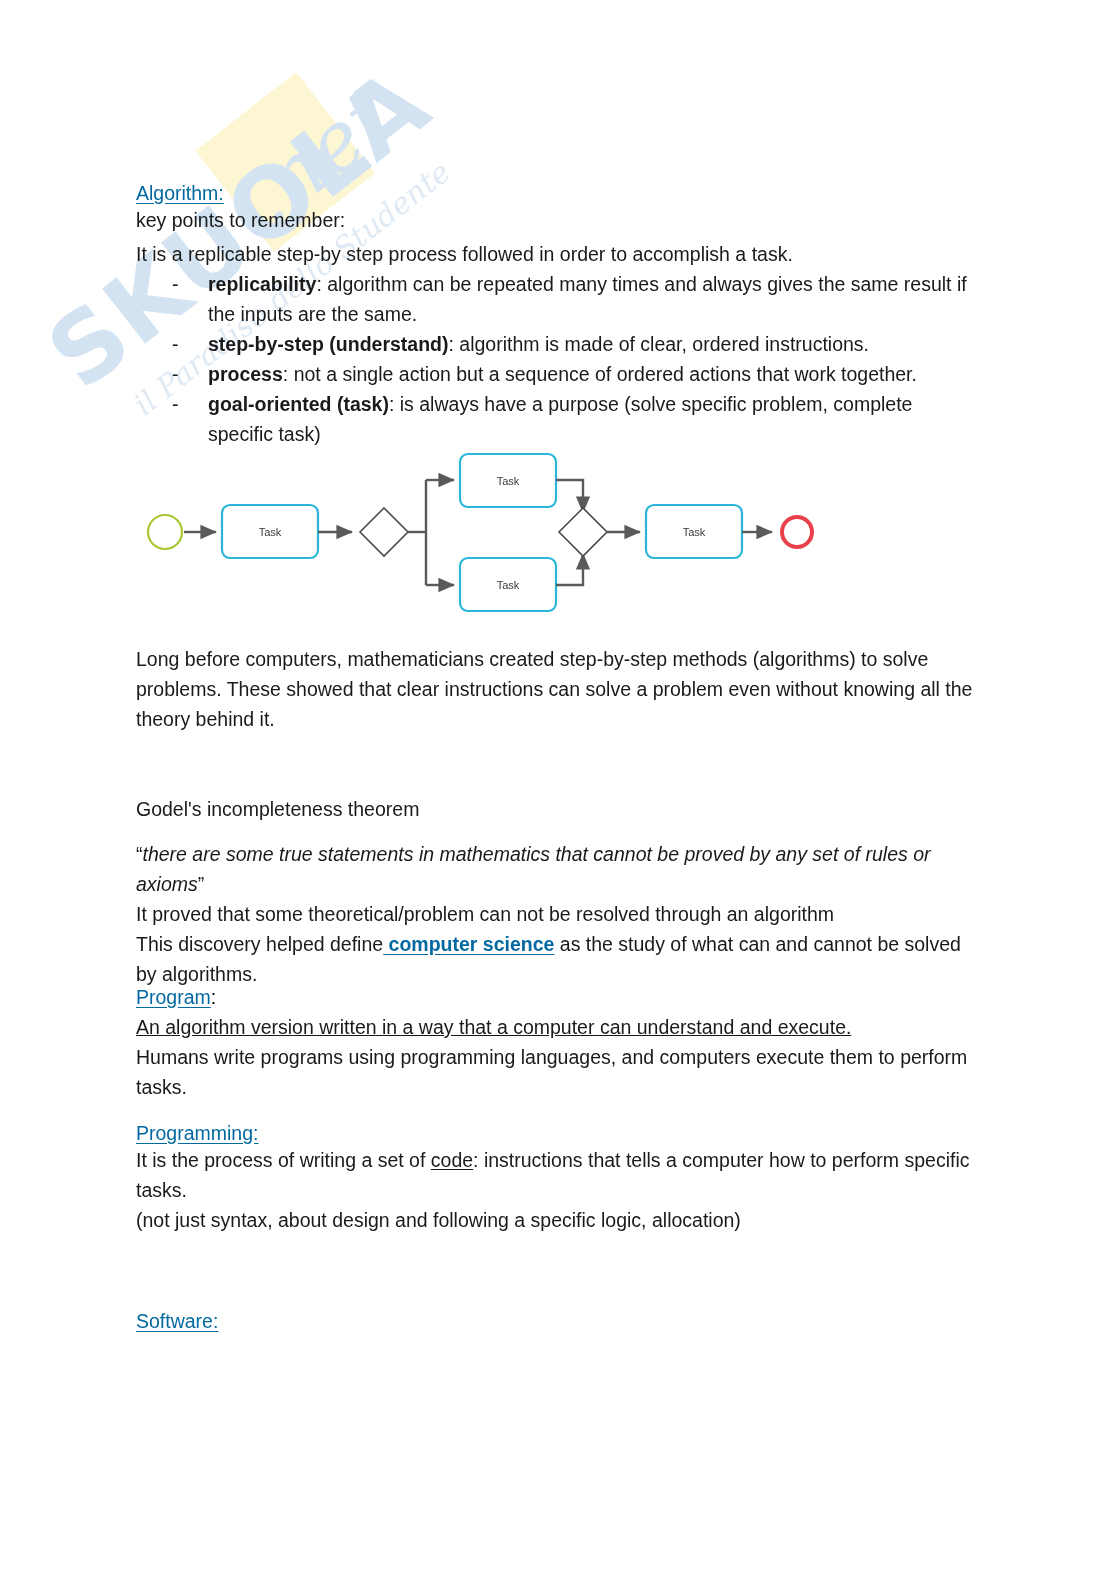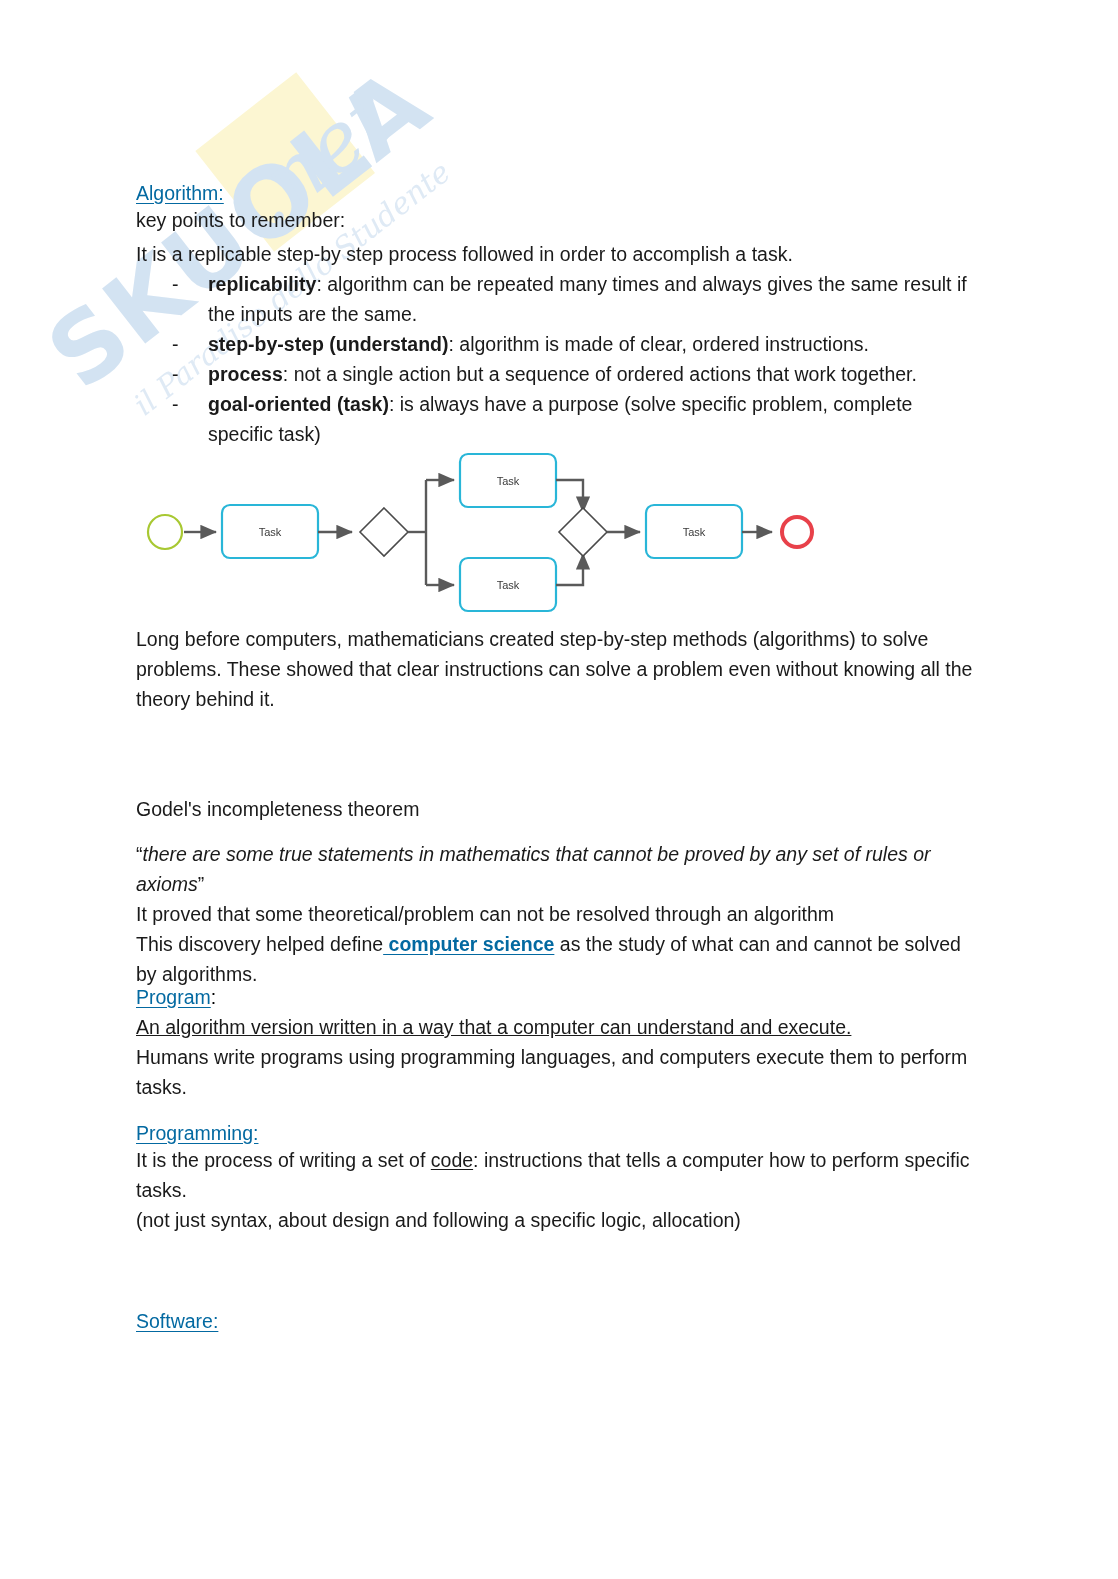--- a/index.html
+++ b/index.html
@@ -182,21 +182,21 @@
         </li>
         <li>
           <span class="dash">-</span><span class="bold">process</span><span>: not a single action but a sequence of ordered actions that work together.</span>
         </li>
         <li>
           <span class="dash">-</span><span class="bold">goal-oriented (task)</span><span>: is always have a purpose (solve specific problem, complete specific task)</span>
         </li>
       </ul>
     </div>
 
-    <div style="position:absolute; left:0; top:624px; width:846px;">
+    <div style="position:absolute; left:0; top:644px; width:846px;">
       <div class="para">Long before computers, mathematicians created step-by-step methods (algorithms) to solve problems. These showed that clear instructions can solve a problem even without knowing all the theory behind it.</div>
     </div>
 
     <div style="position:absolute; left:0; top:798px; width:846px;">
       <div class="h-underline-black">Godel's incompleteness theorem</div>
       <div class="para" style="margin-top:18px;"><span>“</span><span class="italic">there are some true statements in mathematics that cannot be proved by any set of rules or axioms</span><span>”</span></div>
       <div class="para">It proved that some theoretical/problem can not be resolved through an algorithm</div>
       <div class="para"><span>This discovery helped define</span><span class="orange-link"> computer science</span><span> as the study of what can and cannot be solved by algorithms.</span></div>
     </div>
 

